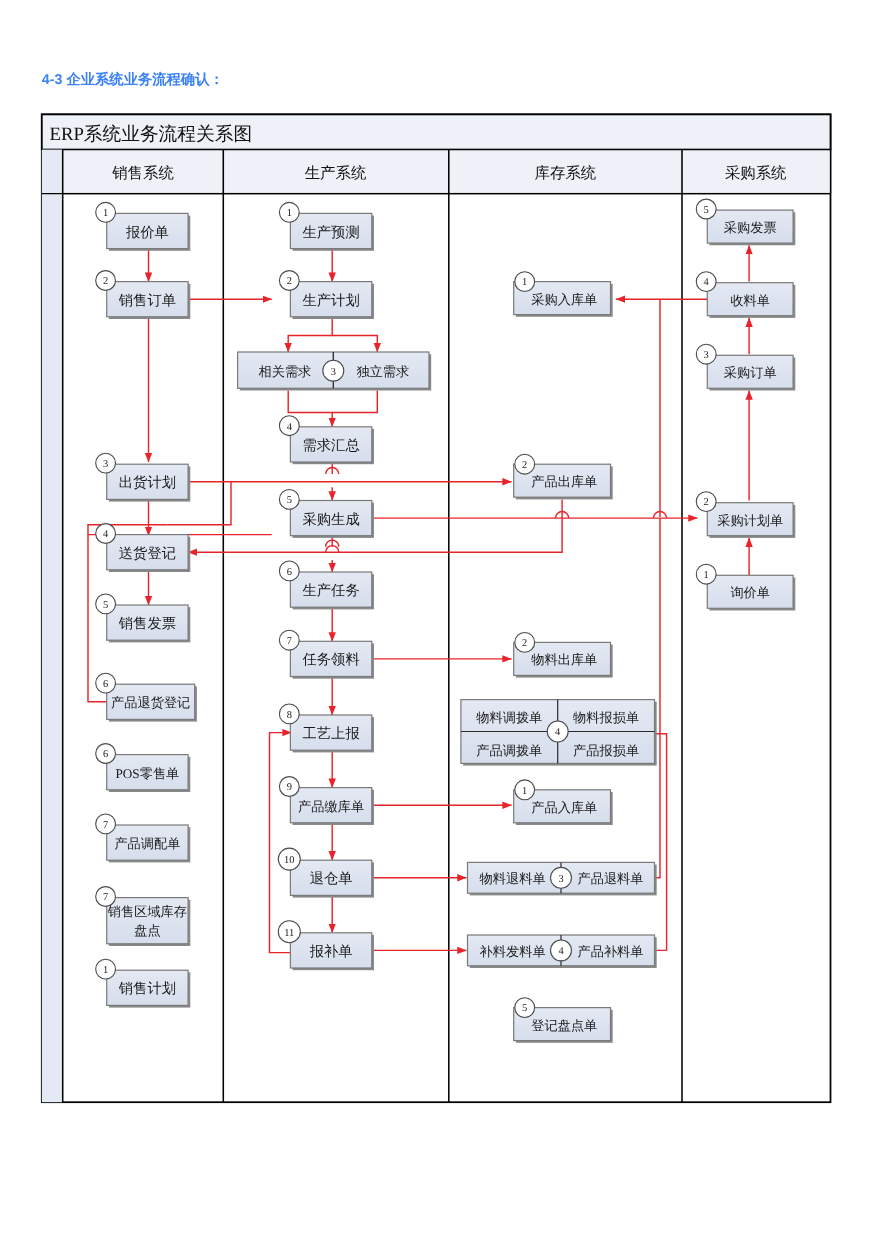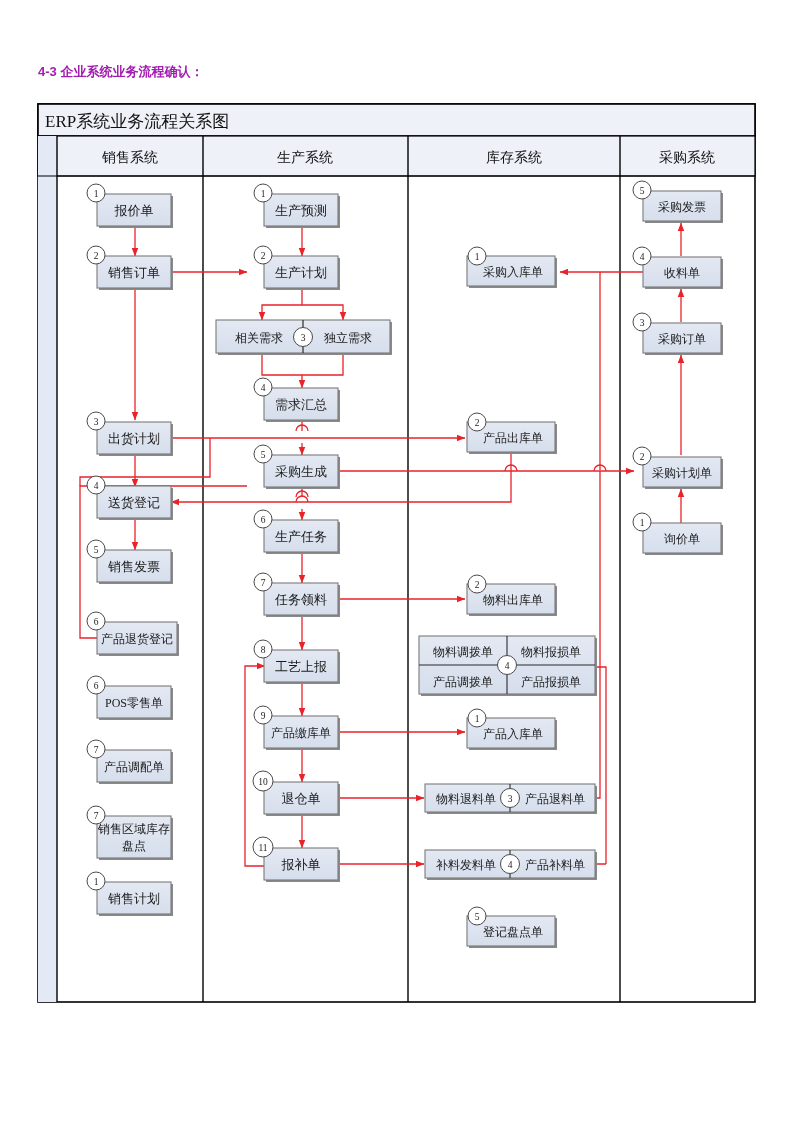--- a/index.html
+++ b/index.html
@@ -5,21 +5,21 @@
   html,body{margin:0;padding:0;}
   body{
     width:793px;height:1122px;background:#ffffff;
     font-family:"Liberation Serif","DejaVu Serif",serif;
     position:relative;overflow:hidden;
   }
   #page{position:absolute;left:0;top:0;width:793px;height:1122px;}
   #heading{
     position:absolute;left:38px;top:63px;
     font-family:"Liberation Sans","DejaVu Sans",sans-serif;
-    font-weight:bold;font-size:13px;color:#a21caf;letter-spacing:0px;
+    font-weight:bold;font-size:13px;color:#3b82f6;letter-spacing:0px;
   }
   #diagram{position:absolute;left:0;top:0;width:793px;height:1122px;border-radius:14px;}
   svg{display:block;}
   .boxlabel{
     font-family:"Liberation Serif","DejaVu Serif",serif;
     font-size:13px;fill:#1a1a1a;text-anchor:middle;
   }
   .boxlabel.small{font-size:12px;}
   .numlabel{
     font-family:"Liberation Serif","DejaVu Serif",serif;

